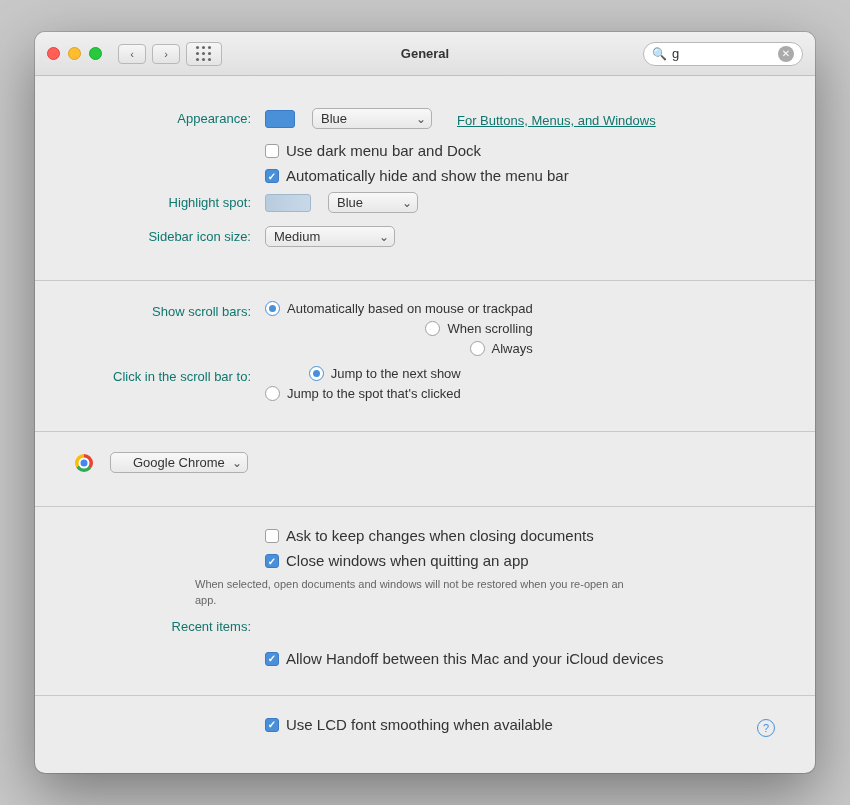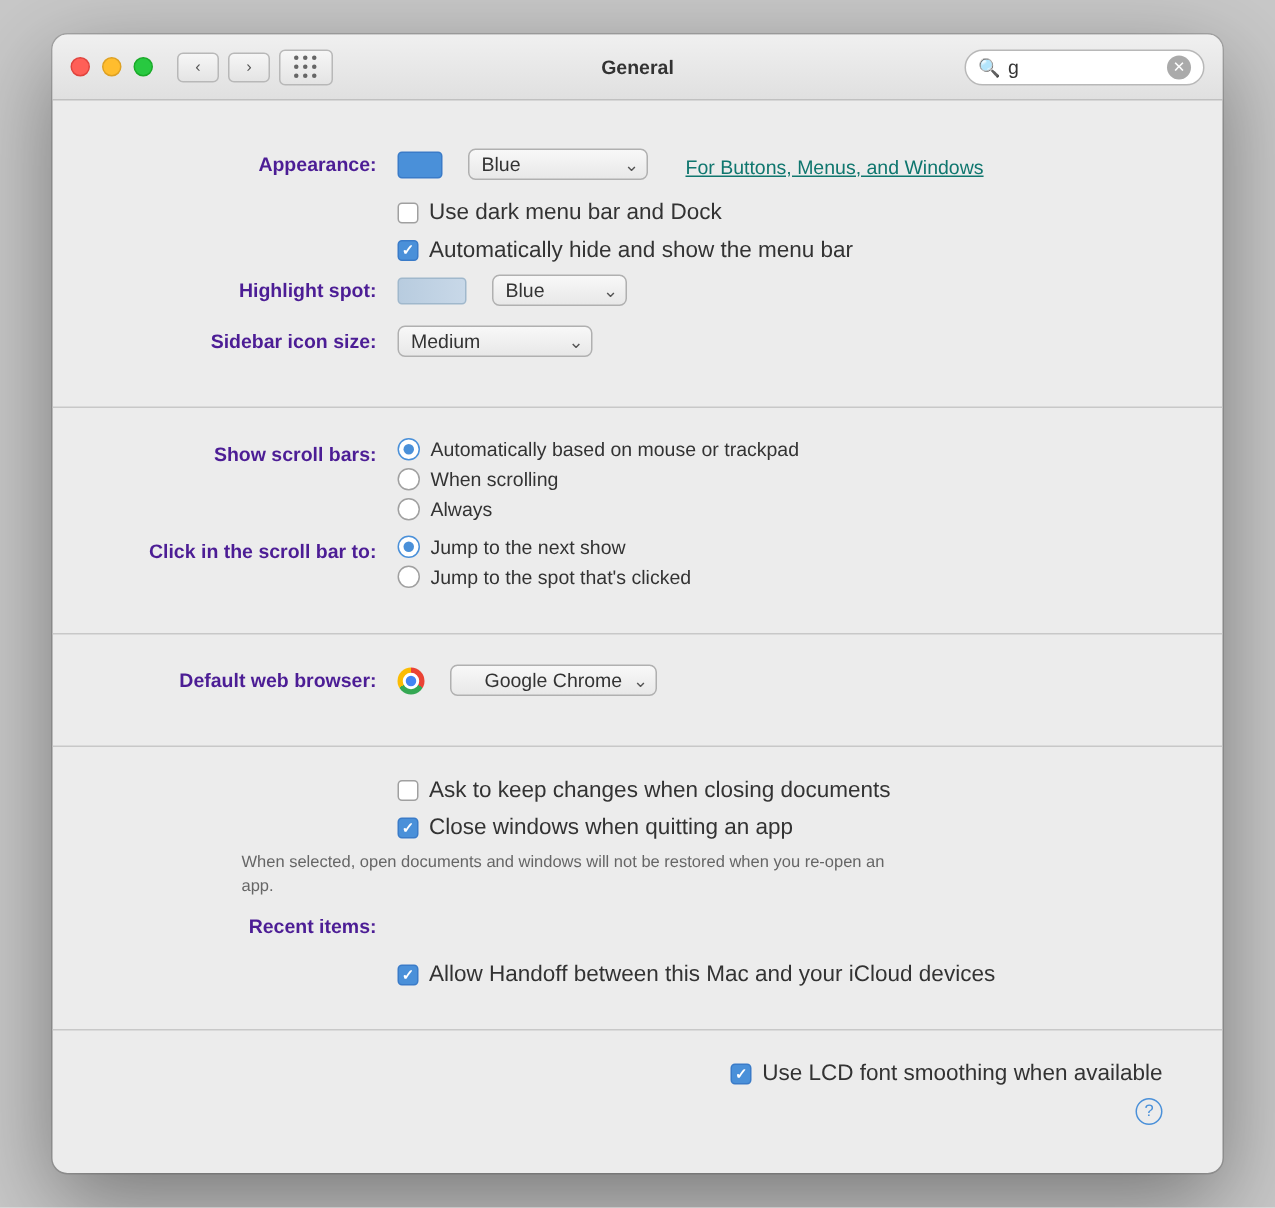--- a/index.html
+++ b/index.html
@@ -166,22 +166,22 @@
       align-items: flex-start;
       margin-bottom: 10px;
       min-height: 24px;
     }
 
     .setting-label {
       width: 190px;
       text-align: right;
       padding-right: 14px;
       font-size: 13px;
-      color: #4c1d95;
-      font-weight: 700;
+      color: #0f766e;
+      font-weight: 400;
       padding-top: 3px;
       flex-shrink: 0;
     }
 
     .setting-control {
       display: flex;
       align-items: flex-start;
       flex: 1;
       flex-wrap: wrap;
     }
@@ -298,20 +298,21 @@
     .checkbox-label {
       font-size: 15px;
       color: #333;
     }
 
     
     .radio-group {
       display: flex;
       flex-direction: column;
       gap: 5px;
+      align-items: flex-end;
     }
 
     .radio-row {
       display: flex;
       align-items: center;
       gap: 7px;
     }
 
     .mac-radio {
       width: 15px;
@@ -410,21 +411,21 @@
     }
 
     .stepper-arrow:first-child {
       border-bottom: 1px solid #b0b0b0;
     }
 
     
     .note-text {
       font-size: 11px;
       color: #666;
-      margin-left: 86px;
+      margin-left: 120px;
       margin-top: 2px;
       margin-bottom: 8px;
       line-height: 1.4;
       max-width: 440px;
     }
 
     
     .help-btn {
       width: 18px;
       height: 18px;
@@ -577,21 +578,20 @@
             </div>
           </div>
         </div>
       </div>
     </div>
 
     <hr class="section-divider">
 
     <div class="section">
       <div class="setting-row">
-        <div class="setting-label">Default web browser:</div>
         <div class="setting-control">
           <div class="inline-row-items">
             <div class="chrome-icon"></div>
             <div class="select-wrapper">
               <select class="mac-select" style="min-width:130px; padding-left:22px;">
                 <option>Google Chrome</option>
               </select>
             </div>
           </div>
         </div>
@@ -622,21 +622,21 @@
       <div class="checkbox-row" style="margin-top:2px;">
         <div class="mac-checkbox checked"></div>
         <span class="checkbox-label">Allow Handoff between this Mac and your iCloud devices</span>
       </div>
 
     </div>
 
     <hr class="section-divider">
 
     <div class="section">
-      <div style="display:flex; align-items:flex-end;flex-direction:column;">
+      <div style="display:flex; align-items:center;">
         <div class="checkbox-row" style="margin-left:190px; flex:1;">
           <div class="mac-checkbox checked"></div>
           <span class="checkbox-label">Use LCD font smoothing when available</span>
         </div>
         <div class="help-btn">?</div>
       </div>
     </div>
 
   </div>
 </div>

